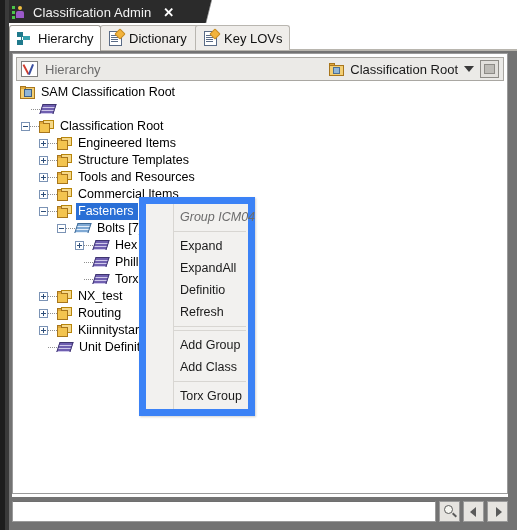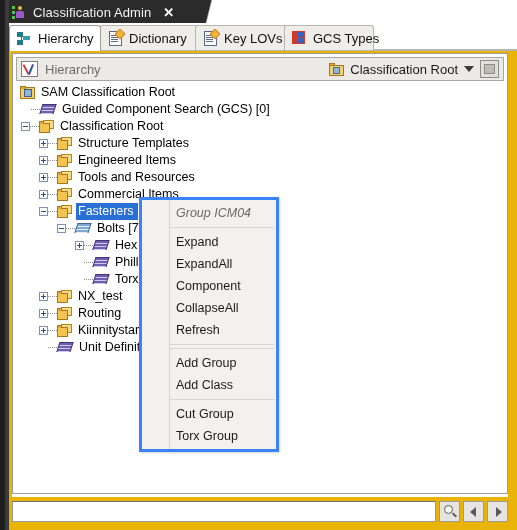--- a/index.html
+++ b/index.html
@@ -15,21 +15,21 @@
     color: #000000;
     overflow: hidden;
     position: relative;
   }
 
   
   #app-window {
     position: absolute;
     left: 0; top: 0;
     width: 517px; height: 530px;
-    background: #eab308;
+    background: #737373;
   }
 
   
   #chrome-strip {
     position: absolute;
     left: 0; top: 0;
     width: 517px; height: 24px;
     background: #ffffff;
   }
   #chrome-dark {
@@ -347,23 +347,23 @@
   }
 
   
   .ico-bolts .sheet { background:#7fa9d4; border-color:#3f6a96; }
   .ico-bolts .sheet i { background:#e3eefa; }
 
   
   #ctxmenu {
     position: absolute;
     left: 139px; top: 197px;
-    width: 140px;
+    width: 116px;
     background: #f2f1ef;
-    border: 3px solid #3b82f6;
+    border: 7px solid #3b82f6;
     box-sizing: border-box;
     font-size: 12.5px;
     padding: 2px 0;
     box-shadow: 1px 1px 2px rgba(0,0,0,.18);
   }
   #ctxmenu .gutter {
     position:absolute; left:0; top:0; bottom:0;
     width:27px; background:#f2f1ef; border-right:1px solid #d8d6d2;
   }
   .mi {
@@ -506,28 +506,20 @@
         <span class="page"></span>
         <i class="ln l1"></i>
           <i class="ln l2"></i>
           <i class="ln l3"></i>
           <i class="ln l4"></i>
         <span class="star"></span>
       </span>
       <span>Key LOVs</span>
     </div>
 
-    <div class="tab" style="left:275px; width:90px;">
-      <span class="ti ti-gcs">
-        <i class="sq r"></i>
-          <i class="sq b1"></i>
-          <i class="sq b2"></i>
-      </span>
-      <span>GCS Types</span>
-    </div>
   </div>
 
   <div id="panel">
 
     <div id="panel-header">
       <span class="hdr-icon"></span>
       <span id="panel-header-title">Hierarchy</span>
 
       <span id="panel-header-right">
         <span id="root-chip">
@@ -558,21 +550,20 @@
       <div class="row">
         <span class="indent" style="width:14px"></span>
         <span class="dotlead"></span>
         <span class="ico-class">
           <span class="sheet">
               <i class="s1"></i>
               <i class="s2"></i>
               <i class="s3"></i>
             </span>
         </span>
-        <span class="lbl">Guided Component Search (GCS)  [0]</span>
       </div>
 
       <div class="row">
         <span class="indent" style="width:4px"></span>
         <span class="exp"></span>
         <span class="dotlead"></span>
         <span class="ico-group">
           <span class="back"></span>
             <span class="front"></span>
             <span class="notch"></span>
@@ -582,33 +573,33 @@
 
       <div class="row">
         <span class="indent" style="width:22px"></span>
         <span class="exp plus"></span>
         <span class="dotlead"></span>
         <span class="ico-group">
           <span class="back"></span>
             <span class="front"></span>
             <span class="notch"></span>
         </span>
+        <span class="lbl">Engineered Items</span>
+      </div>
+
+      <div class="row">
+        <span class="indent" style="width:22px"></span>
+        <span class="exp plus"></span>
+        <span class="dotlead"></span>
+        <span class="ico-group">
+          <span class="back"></span>
+            <span class="front"></span>
+            <span class="notch"></span>
+        </span>
         <span class="lbl">Structure Templates</span>
-      </div>
-
-      <div class="row">
-        <span class="indent" style="width:22px"></span>
-        <span class="exp plus"></span>
-        <span class="dotlead"></span>
-        <span class="ico-group">
-          <span class="back"></span>
-            <span class="front"></span>
-            <span class="notch"></span>
-        </span>
-        <span class="lbl">Engineered Items</span>
       </div>
 
       <div class="row">
         <span class="indent" style="width:22px"></span>
         <span class="exp plus"></span>
         <span class="dotlead"></span>
         <span class="ico-group">
           <span class="back"></span>
             <span class="front"></span>
             <span class="notch"></span>
@@ -750,33 +741,31 @@
   </div>
 
   <div id="ctxmenu">
     <div class="gutter"></div>
 
     <div class="mi header">Group  ICM04</div>
     <div class="msep"></div>
 
     <div class="mi">Expand</div>
     <div class="mi">ExpandAll</div>
-    <div class="mi">Component</div>
-    <div class="mi">CollapseAll</div>
+    <div class="mi">Definitio</div>
     <div class="mi">Refresh</div>
 
     <div class="msep"></div>
     <div class="msep"></div>
 
     <div class="mi">Add Group</div>
     <div class="mi">Add Class</div>
 
     <div class="msep"></div>
 
-    <div class="mi">Cut Group</div>
     <div class="mi">Torx Group</div>
   </div>
 
   <div id="panel-bottom-edge"></div>
 
   <div id="searchbar">
     <input id="search-input" type="text" placeholder="" style="">
     <span class="sbtn">
       <span class="mag-glass"></span>
         <span class="mag-handle"></span>

